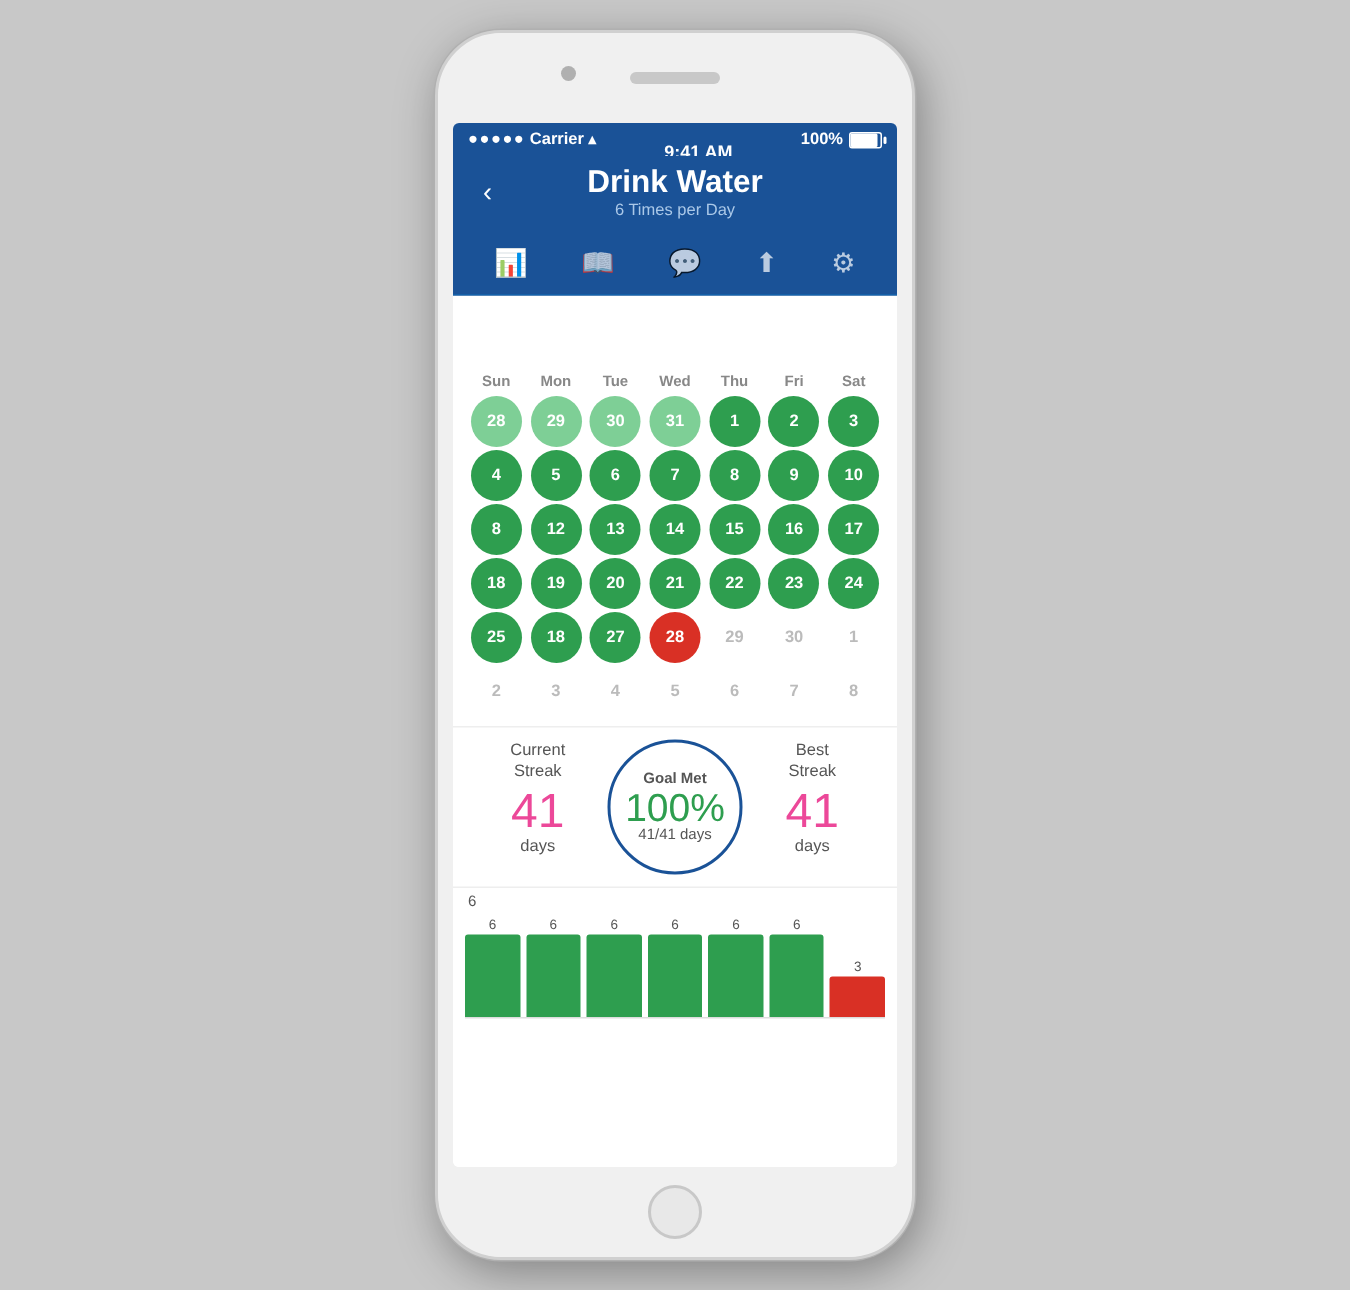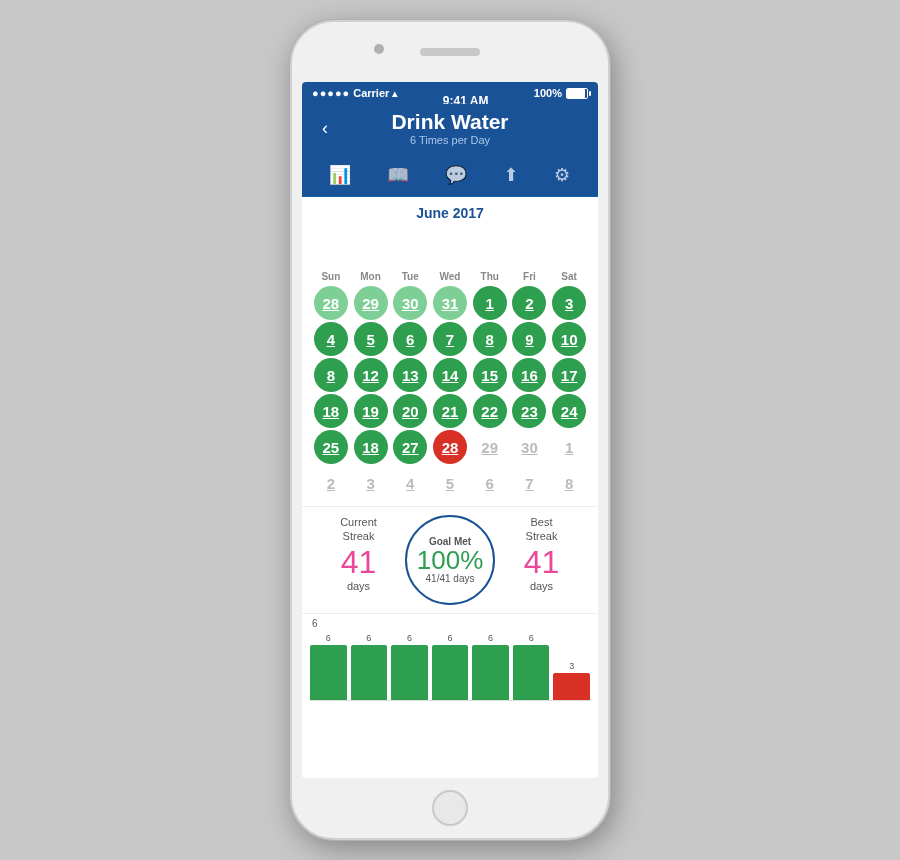--- a/index.html
+++ b/index.html
@@ -182,24 +182,23 @@
       padding: 2px 0;
       margin-top: 42px;
     }
     .cal-cell {
       display: flex;
       align-items: center;
       justify-content: center;
       width: 34px;
       height: 34px;
       border-radius: 50%;
-      font-size: 15px;
+      font-size: 11px;
       font-weight: 600;
       margin: 0 auto;
-      text-decoration: underline;
     }
     .cal-cell.green-dark {
       background: #2e9e4f;
       color: white;
     }
     .cal-cell.green-light {
       background: #7ecf96;
       color: white;
     }
     .cal-cell.red {
@@ -365,21 +364,20 @@
 
     <div class="toolbar">
       <span class="toolbar-icon active">📊</span>
       <span class="toolbar-icon">📖</span>
       <span class="toolbar-icon">💬</span>
       <span class="toolbar-icon">⬆</span>
       <span class="toolbar-icon">⚙</span>
     </div>
 
     <div class="calendar-section">
-      <div class="calendar-month">June 2017</div>
       <div class="calendar-grid">
 
         <div class="cal-header">Sun</div>
         <div class="cal-header">Mon</div>
         <div class="cal-header">Tue</div>
         <div class="cal-header">Wed</div>
         <div class="cal-header">Thu</div>
         <div class="cal-header">Fri</div>
         <div class="cal-header">Sat</div>
 

